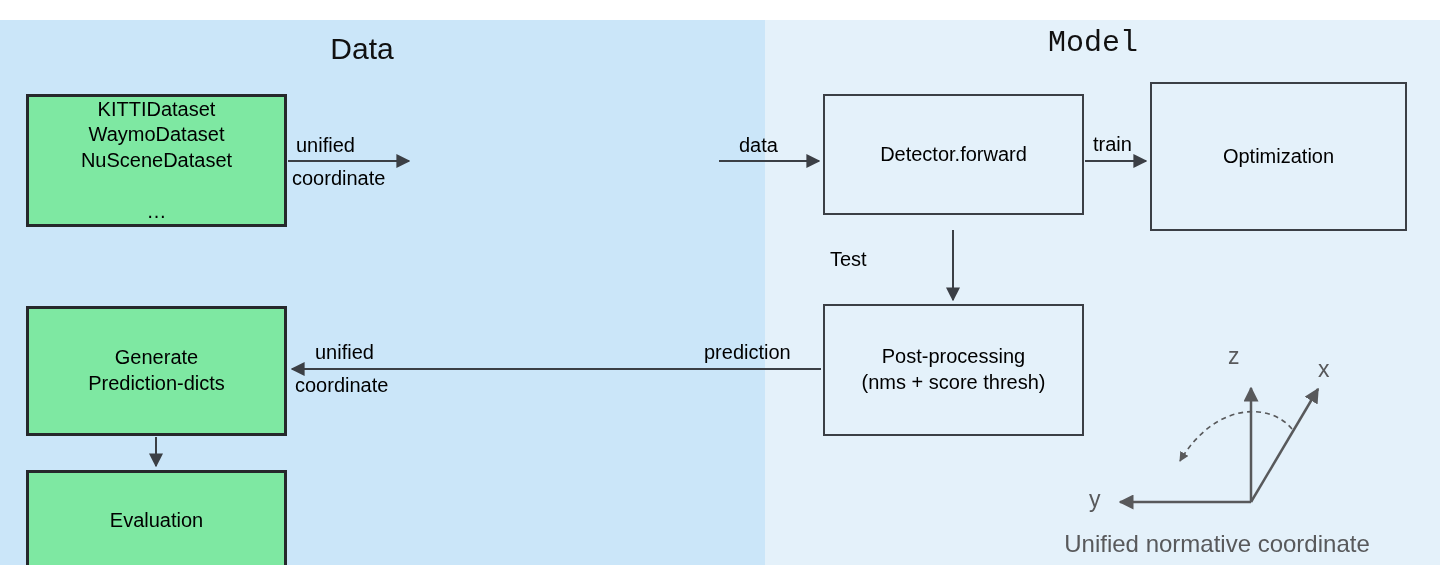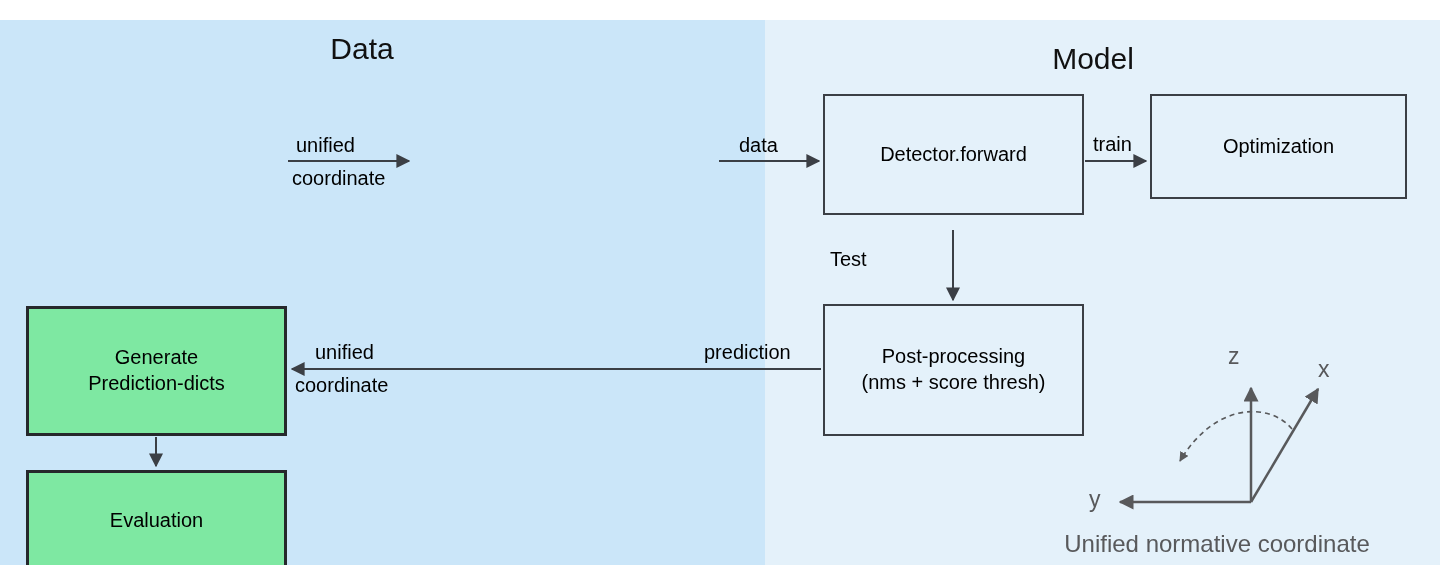--- a/index.html
+++ b/index.html
@@ -33,21 +33,21 @@
   }
   .panel-title {
     position: absolute;
     font-size: 30px;
     color: #111111;
     text-align: center;
     white-space: nowrap;
     line-height: 1;
   }
   #title-data { left: 272px; top: 14px; width: 180px; }
-  #title-model { left: 1003px; top: 24px; width: 180px; }
+  #title-model { left: 1003px; top: 8px; width: 180px; font-family: Liberation Mono, monospace; }
 
   .node {
     position: absolute;
     box-sizing: border-box;
     display: flex;
     align-items: center;
     justify-content: center;
     text-align: center;
     font-size: 20px;
     color: #000000;
@@ -63,21 +63,21 @@
     border: 2px solid #3b3f45;
   }
   .node.plainR {
     background: #e4f1fa;
     border: 2px solid #3b3f45;
   }
 
   #node-datasets     { left: 26px;   top: 74px;  width: 261px; height: 133px; }
   #node-dataprep     { left: 413px;  top: 74px;  width: 305px; height: 135px; }
   #node-detector     { left: 823px;  top: 74px;  width: 261px; height: 121px; }
-  #node-optimization { left: 1150px; top: 74px;  width: 257px; height: 105px; }
+  #node-optimization { left: 1150px; top: 62px;  width: 257px; height: 149px; }
   #node-postproc     { left: 823px;  top: 284px; width: 261px; height: 132px; }
   #node-generate     { left: 26px;   top: 286px; width: 261px; height: 130px; }
   #node-evaluation   { left: 26px;   top: 450px; width: 261px; height: 101px; }
 
   .edge-label {
     position: absolute;
     font-size: 20px;
     color: #000000;
     white-space: nowrap;
     line-height: 1;
@@ -149,20 +149,25 @@
     </g>
 
     <g stroke="#58595b" stroke-width="2.5" fill="none">
       <line x1="1251" y1="482" x2="1251" y2="368" marker-end="url(#arrow-sm)"></line>
       <line x1="1251" y1="482" x2="1318" y2="369" marker-end="url(#arrow-sm)"></line>
       <line x1="1251" y1="482" x2="1120" y2="482" marker-end="url(#arrow-sm)"></line>
       <path d="M 1292 409 C 1270 382 1215 382 1180 441" stroke-width="1.6" stroke-dasharray="5 4" marker-end="url(#arrow-sm)"></path>
     </g>
   </svg>
 
+  <div class="node green" id="node-datasets">KITTIDataset
+WaymoDataset
+NuSceneDataset
+
+…</div>
 
 
   <div class="node plainR" id="node-detector">Detector.forward</div>
 
   <div class="node plainR" id="node-optimization">Optimization</div>
 
   <div class="node plainR" id="node-postproc">Post-processing
 (nms + score thresh)</div>
 
   <div class="node green" id="node-evaluation">Evaluation</div>

